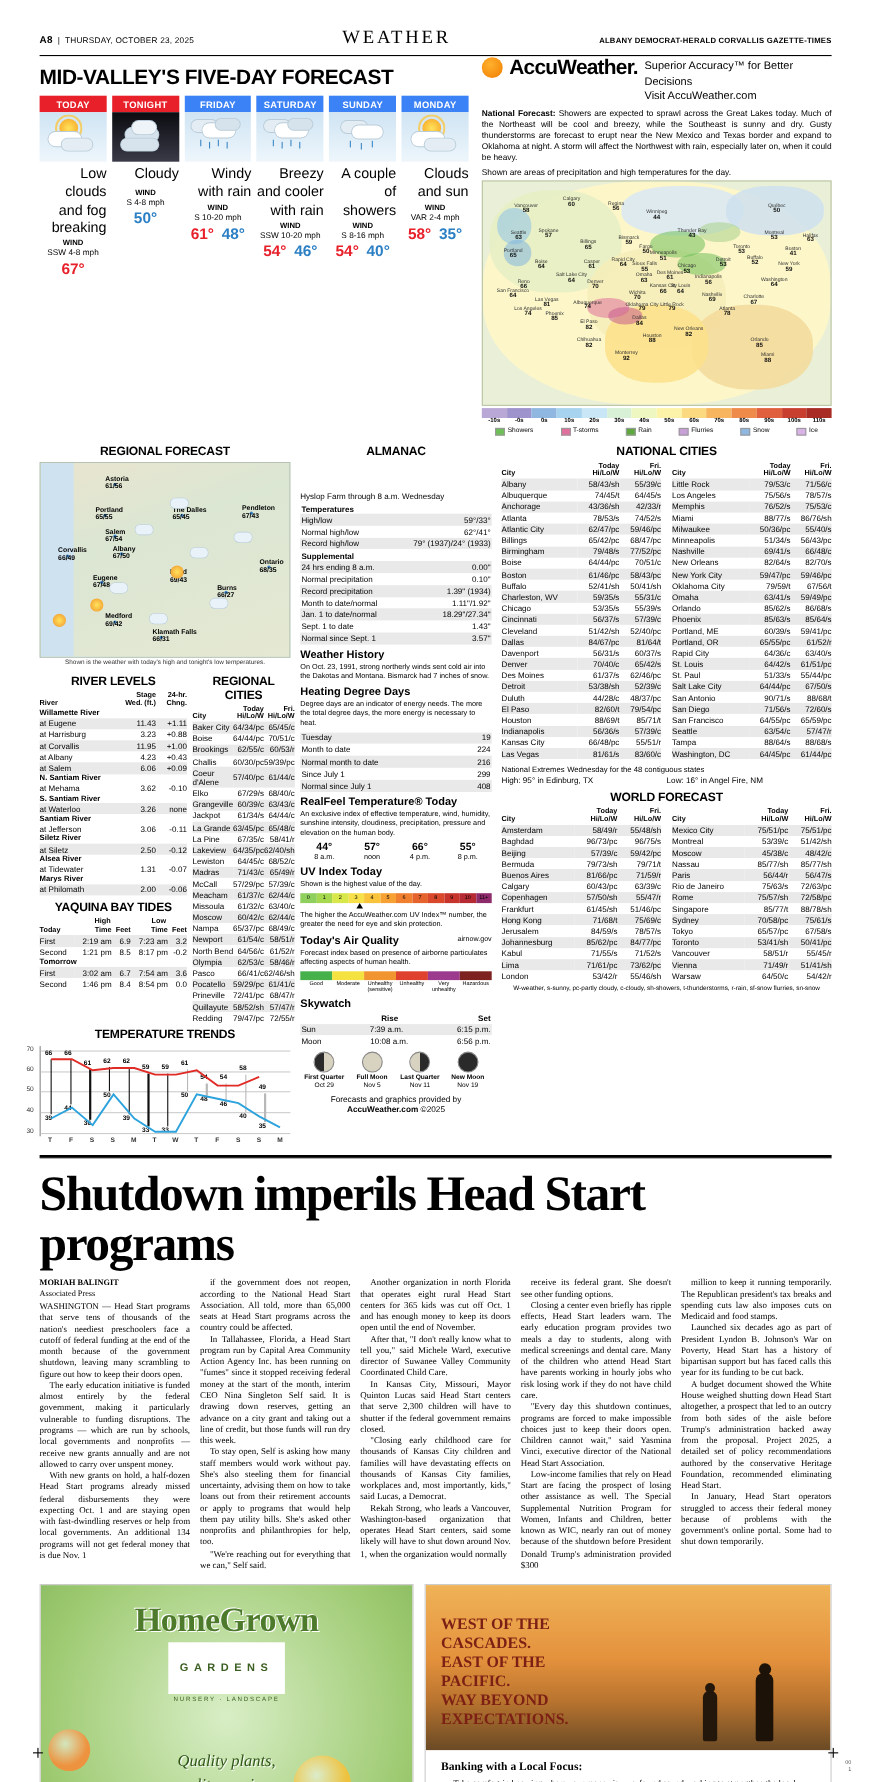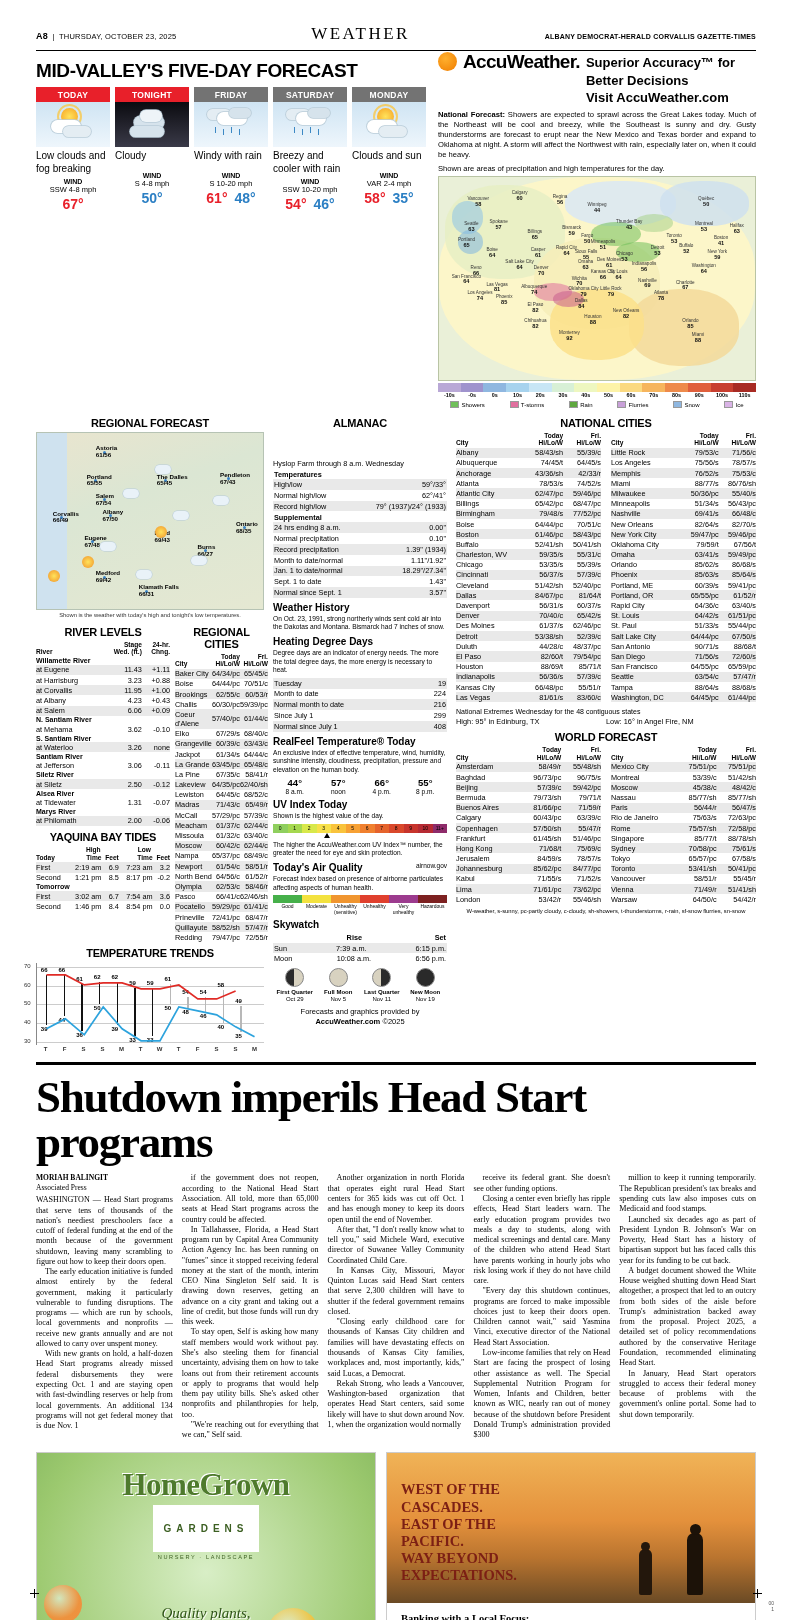--- a/index.html
+++ b/index.html
@@ -25,25 +25,25 @@
   h2.sec { font-size: 19px; font-weight: 900; letter-spacing: -.4px; margin: 9px 0 5px; }
   h3.sec { font-size: 11px; font-weight: 900; text-align: center; letter-spacing: -.2px;
            margin: 5px 0 3px; }
 
   
   .fivecols { display: flex; gap: 5px; }
   .fc { flex: 1; }
   .fc-head { color: #fff; font-size: 8.5px; font-weight: 900; text-align: center;
              padding: 2.5px 0; letter-spacing: .3px; }
   .fc-head.red { background: #e8202a; }
-  .fc-head.blue { background: #737373; }
+  .fc-head.blue { background: #3b82f6; }
   .fc-art { height: 45px; position: relative; overflow: hidden;
             background: linear-gradient(#cfe4f3, #eef6fc); }
   .fc-art.night { background: linear-gradient(#0b0b10, #3a3a48); }
-  .fc-desc { font-size: 10px; text-align: left; line-height: 1.25; margin-top: 3px;
+  .fc-desc { font-size: 13px; text-align: right; line-height: 1.25; margin-top: 3px;
              min-height: 19px; }
   .fc-wind-l { font-size: 7px; font-weight: 900; text-align: center; margin-top: 3px; }
   .fc-wind { font-size: 7.5px; text-align: center; }
   .fc-temps { text-align: center; margin-top: 2px; font-size: 14px; font-weight: 900; }
   .fc-temps .hi { color: #e8202a; }
   .fc-temps .lo { color: #2b7fc4; }
   .fc-temps span + span { margin-left: 7px; }
 
   
   .ic { position: absolute; left: 50%; top: 50%; transform: translate(-50%,-50%);
@@ -57,21 +57,21 @@
   .cloud.g { background: #e4edf3; }
   .cloud.d { background: #d6e3ec; }
   .rainline { position:absolute; width:1px; height:6px; background:#3c88c4; }
 
   
   .accu-head { display: flex; align-items: flex-start; gap: 6px; }
   .accu-logo-dot { width: 19px; height: 19px; border-radius: 50%;
       background: radial-gradient(circle at 40% 35%, #ffb02e, #f07d00); flex: none;
       position: relative; top: 1px; }
   .accu-word { font-size: 19px; font-weight: 900; letter-spacing: -.7px; }
-  .accu-tag { font-size: 13px; line-height: 1.35; padding-top: 3px; font-weight: bold; }
+  .accu-tag { font-size: 10px; line-height: 1.35; padding-top: 3px; }
   .accu-body { font-size: 7.6px; line-height: 1.33; margin-top: 3px; text-align: justify; }
   .accu-body b { font-weight: 900; }
   .accu-note { font-size: 7.6px; margin-top: 4px; }
 
   
   .usmap { position: relative; height: 205px; margin-top: 3px;
            background: #eaf0d8; border: .7px solid #b9c4a4; overflow: hidden; }
   .usmap .blob { position: absolute; border-radius: 48%; opacity: .85; }
   .usmap .citylbl { position: absolute; font-size: 4.6px; color: #333;
                     white-space: nowrap; line-height: 1.05; text-align: center; }
@@ -303,20 +303,36 @@
                 <div class="rainline" style="left:10px;top:21px"></div>
                 <div class="rainline" style="left:18px;top:23px"></div>
                 <div class="rainline" style="left:26px;top:21px"></div>
                 <div class="rainline" style="left:34px;top:23px"></div>
               </div>
             </div>
             <div class="fc-desc">Breezy and cooler with rain</div>
             <div class="fc-wind-l">WIND</div>
             <div class="fc-wind">SSW 10-20 mph</div>
             <div class="fc-temps"><span class="hi">54°</span><span class="lo">46°</span></div>
+          </div>
+          <div class="fc">
+            <div class="fc-head blue">SUNDAY</div>
+            <div class="fc-art">
+              <div class="ic">
+                <div class="cloud g" style="left:6px;top:4px;width:24px;height:11px;border-radius:6px"></div>
+                <div class="cloud" style="left:16px;top:8px;width:28px;height:12px;border-radius:6px"></div>
+                <div class="rainline" style="left:14px;top:22px"></div>
+                <div class="rainline" style="left:24px;top:24px"></div>
+                <div class="rainline" style="left:34px;top:22px"></div>
+              </div>
+            </div>
+            <div class="fc-desc">A couple of showers</div>
+            <div class="fc-wind-l">WIND</div>
+            <div class="fc-wind">S 8-16 mph</div>
+            <div class="fc-temps"><span class="hi">54°</span><span class="lo">40°</span></div>
           </div>
           <div class="fc">
             <div class="fc-head blue">MONDAY</div>
             <div class="fc-art">
               <div class="ic">
                 <div class="sun" style="left:14px;top:2px"></div>
                 <div class="sunray" style="left:10px;top:-2px"></div>
                 <div class="cloud" style="left:4px;top:14px;width:30px;height:13px;border-radius:7px"></div>
                 <div class="cloud g" style="left:16px;top:20px;width:28px;height:11px;border-radius:6px"></div>
               </div>

